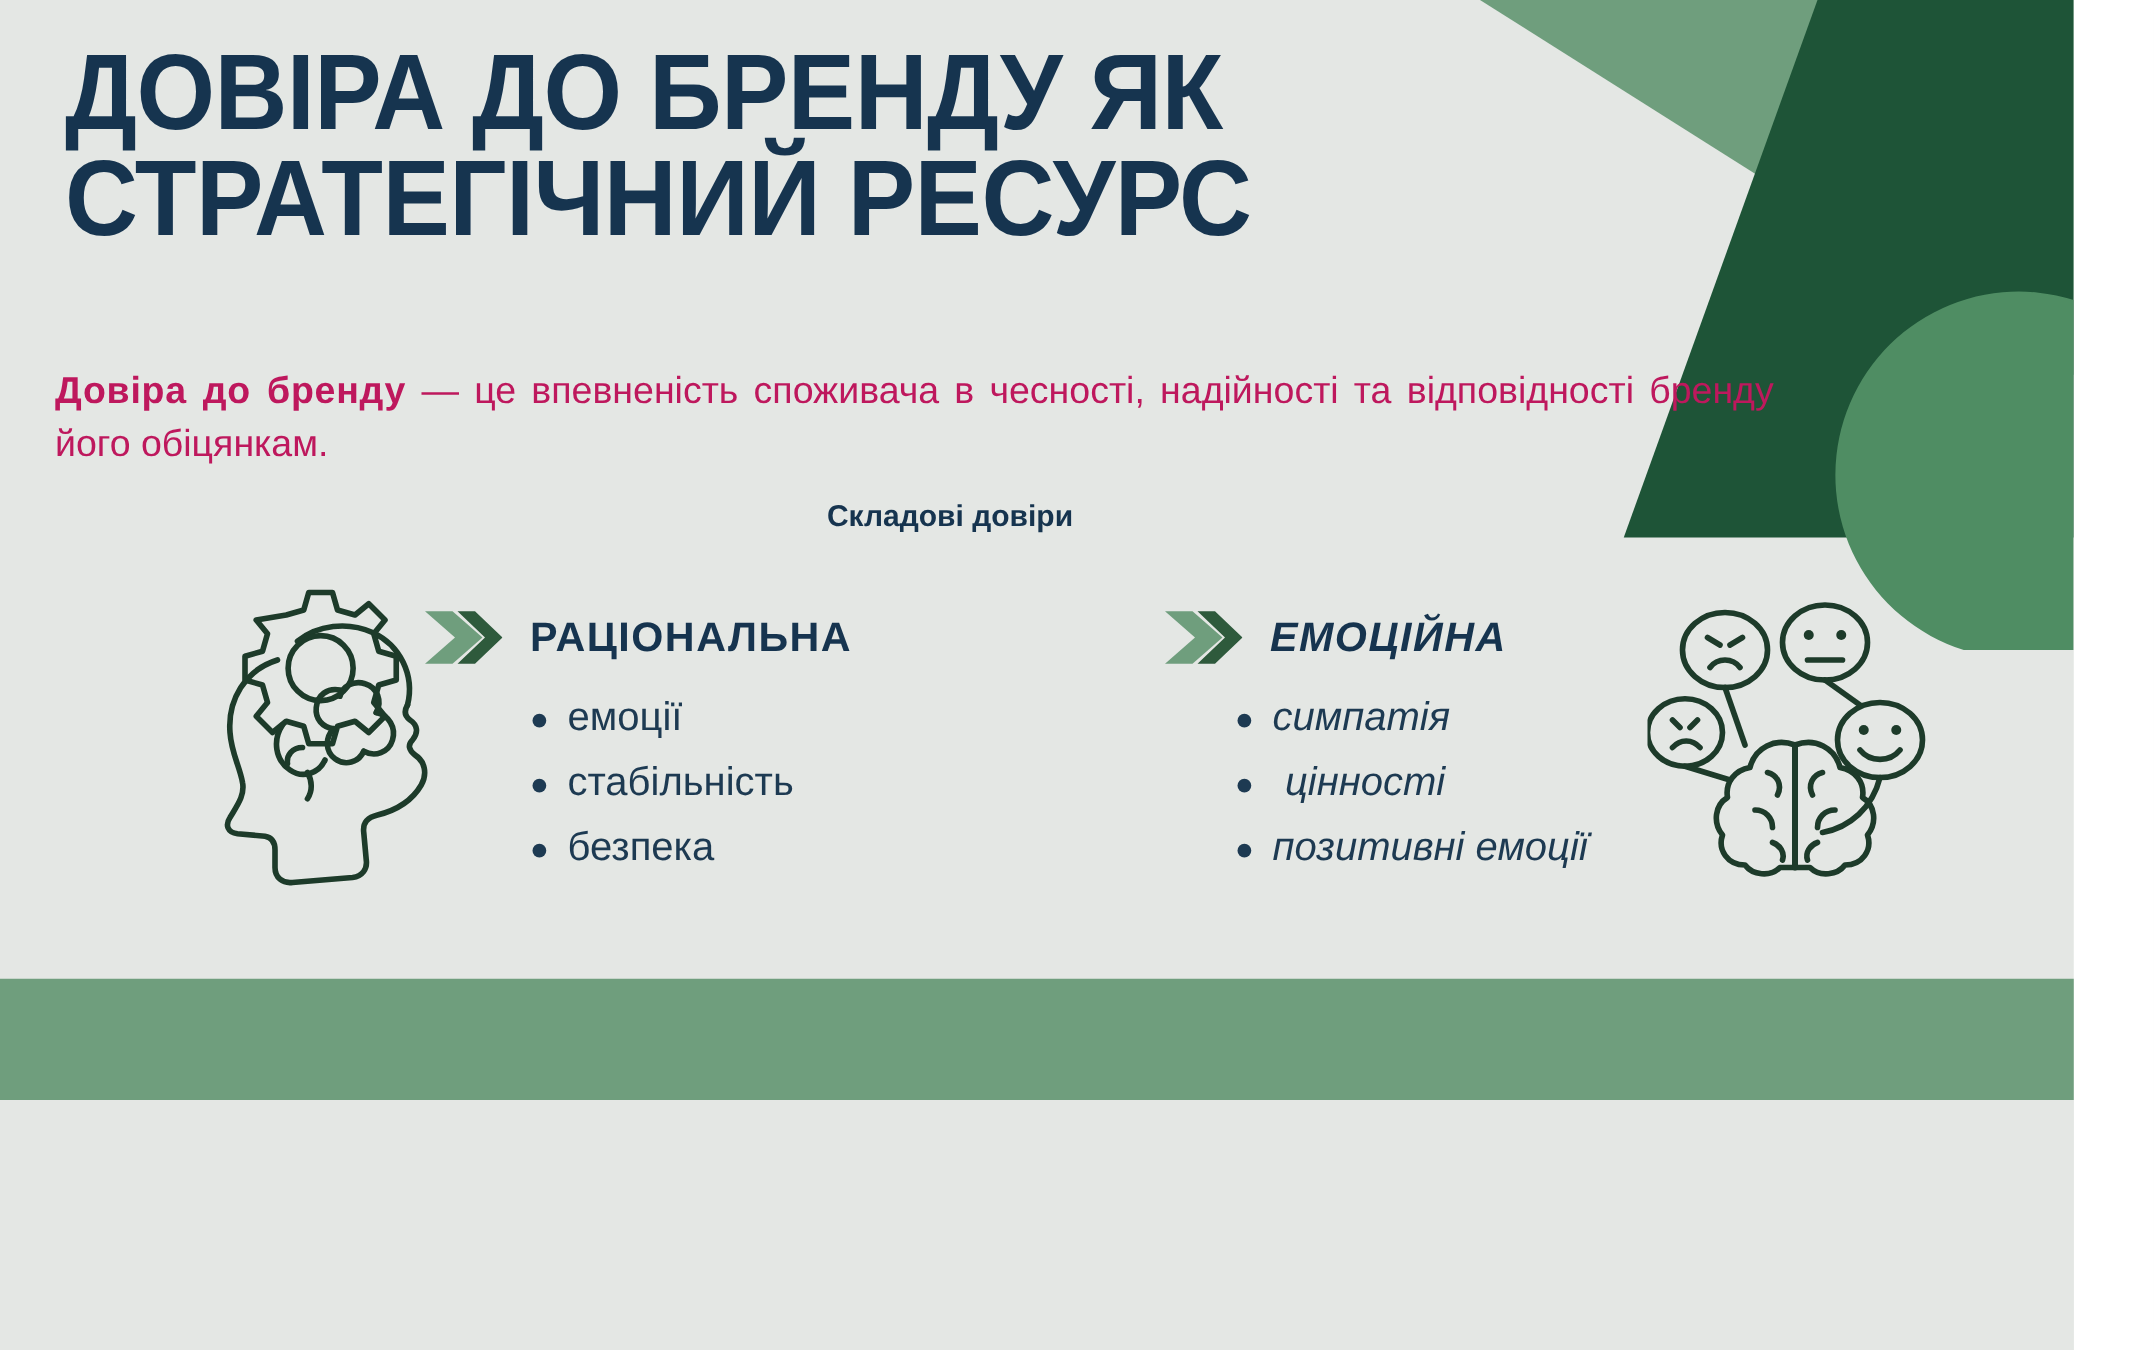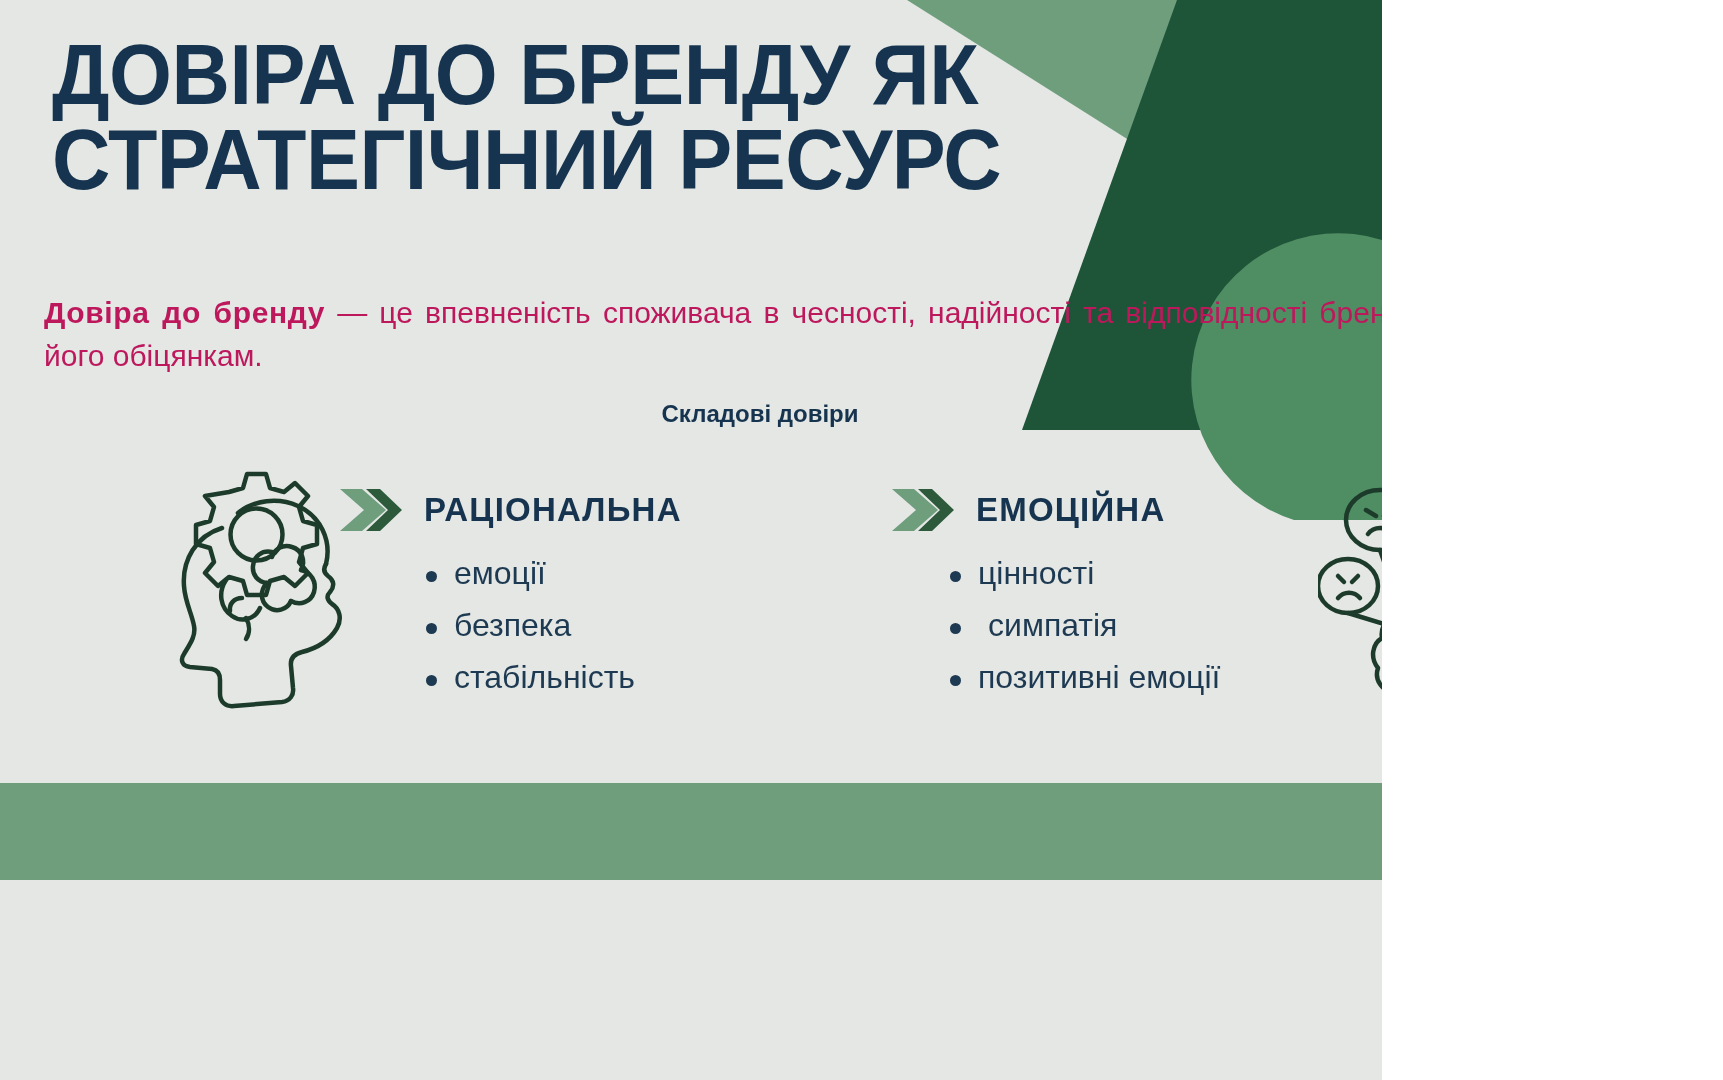--- a/index.html
+++ b/index.html
@@ -2,21 +2,21 @@
 <html><head>
 <meta charset="utf-8">
 <style>
   html, body {
     margin: 0;
     padding: 0;
     background: #ffffff;
   }
   .slide {
     position: relative;
-    width: 1382px;
+    width: 1659px;
     height: 1080px;
     background: #e4e7e4;
     overflow: hidden;
     font-family: "Liberation Sans", sans-serif;
   }
 
   
   .deco { position: absolute; top: 0; right: 0; width: 760px; height: 560px; }
   .deco svg { display: block; width: 100%; height: 100%; }
 
@@ -76,21 +76,21 @@
     width: 1520px;
     text-align: center;
     color: #16344f;
     font-size: 24px;
     font-weight: bold;
   }
 
   
   .col { position: absolute; top: 487px; }
   .col-rational { left: 340px; width: 520px; }
-  .col-emotional { left: 892px; width: 520px; }
+  .col-emotional { left: 932px; width: 520px; font-style: italic; }
 
   .cat-row { display: flex; align-items: center; gap: 22px; }
   .chevron { width: 62px; height: 46px; flex: 0 0 auto; }
   .chevron svg { display: block; }
   .cat-label {
     color: #16344f;
     font-size: 33px;
     font-weight: bold;
     letter-spacing: 1.2px;
     white-space: nowrap;
@@ -250,35 +250,35 @@
       <span class="chevron">
         <svg viewBox="0 0 62 46">
           <polygon points="0,2 22,2 46,23 22,44 0,44 24,23" fill="#6f9e7d"></polygon>
           <polygon points="26,2 40,2 62,23 40,44 26,44 48,23" fill="#2e5a3c"></polygon>
         </svg>
       </span>
       <span class="cat-label">РАЦІОНАЛЬНА</span>
     </div>
     <ul class="bullets">
       <li>емоції</li>
+      <li>стабільність</li>
       <li>безпека</li>
-      <li>стабільність</li>
     </ul>
   </div>
 
   <div class="col col-emotional">
     <div class="cat-row">
       <span class="chevron">
         <svg viewBox="0 0 62 46">
           <polygon points="0,2 22,2 46,23 22,44 0,44 24,23" fill="#6f9e7d"></polygon>
           <polygon points="26,2 40,2 62,23 40,44 26,44 48,23" fill="#2e5a3c"></polygon>
         </svg>
       </span>
       <span class="cat-label">ЕМОЦІЙНА</span>
     </div>
     <ul class="bullets">
+      <li>симпатія</li>
       <li> цінності</li>
-      <li>симпатія</li>
       <li>позитивні емоції</li>
     </ul>
   </div>
 
 </div>
 
 </body></html>

